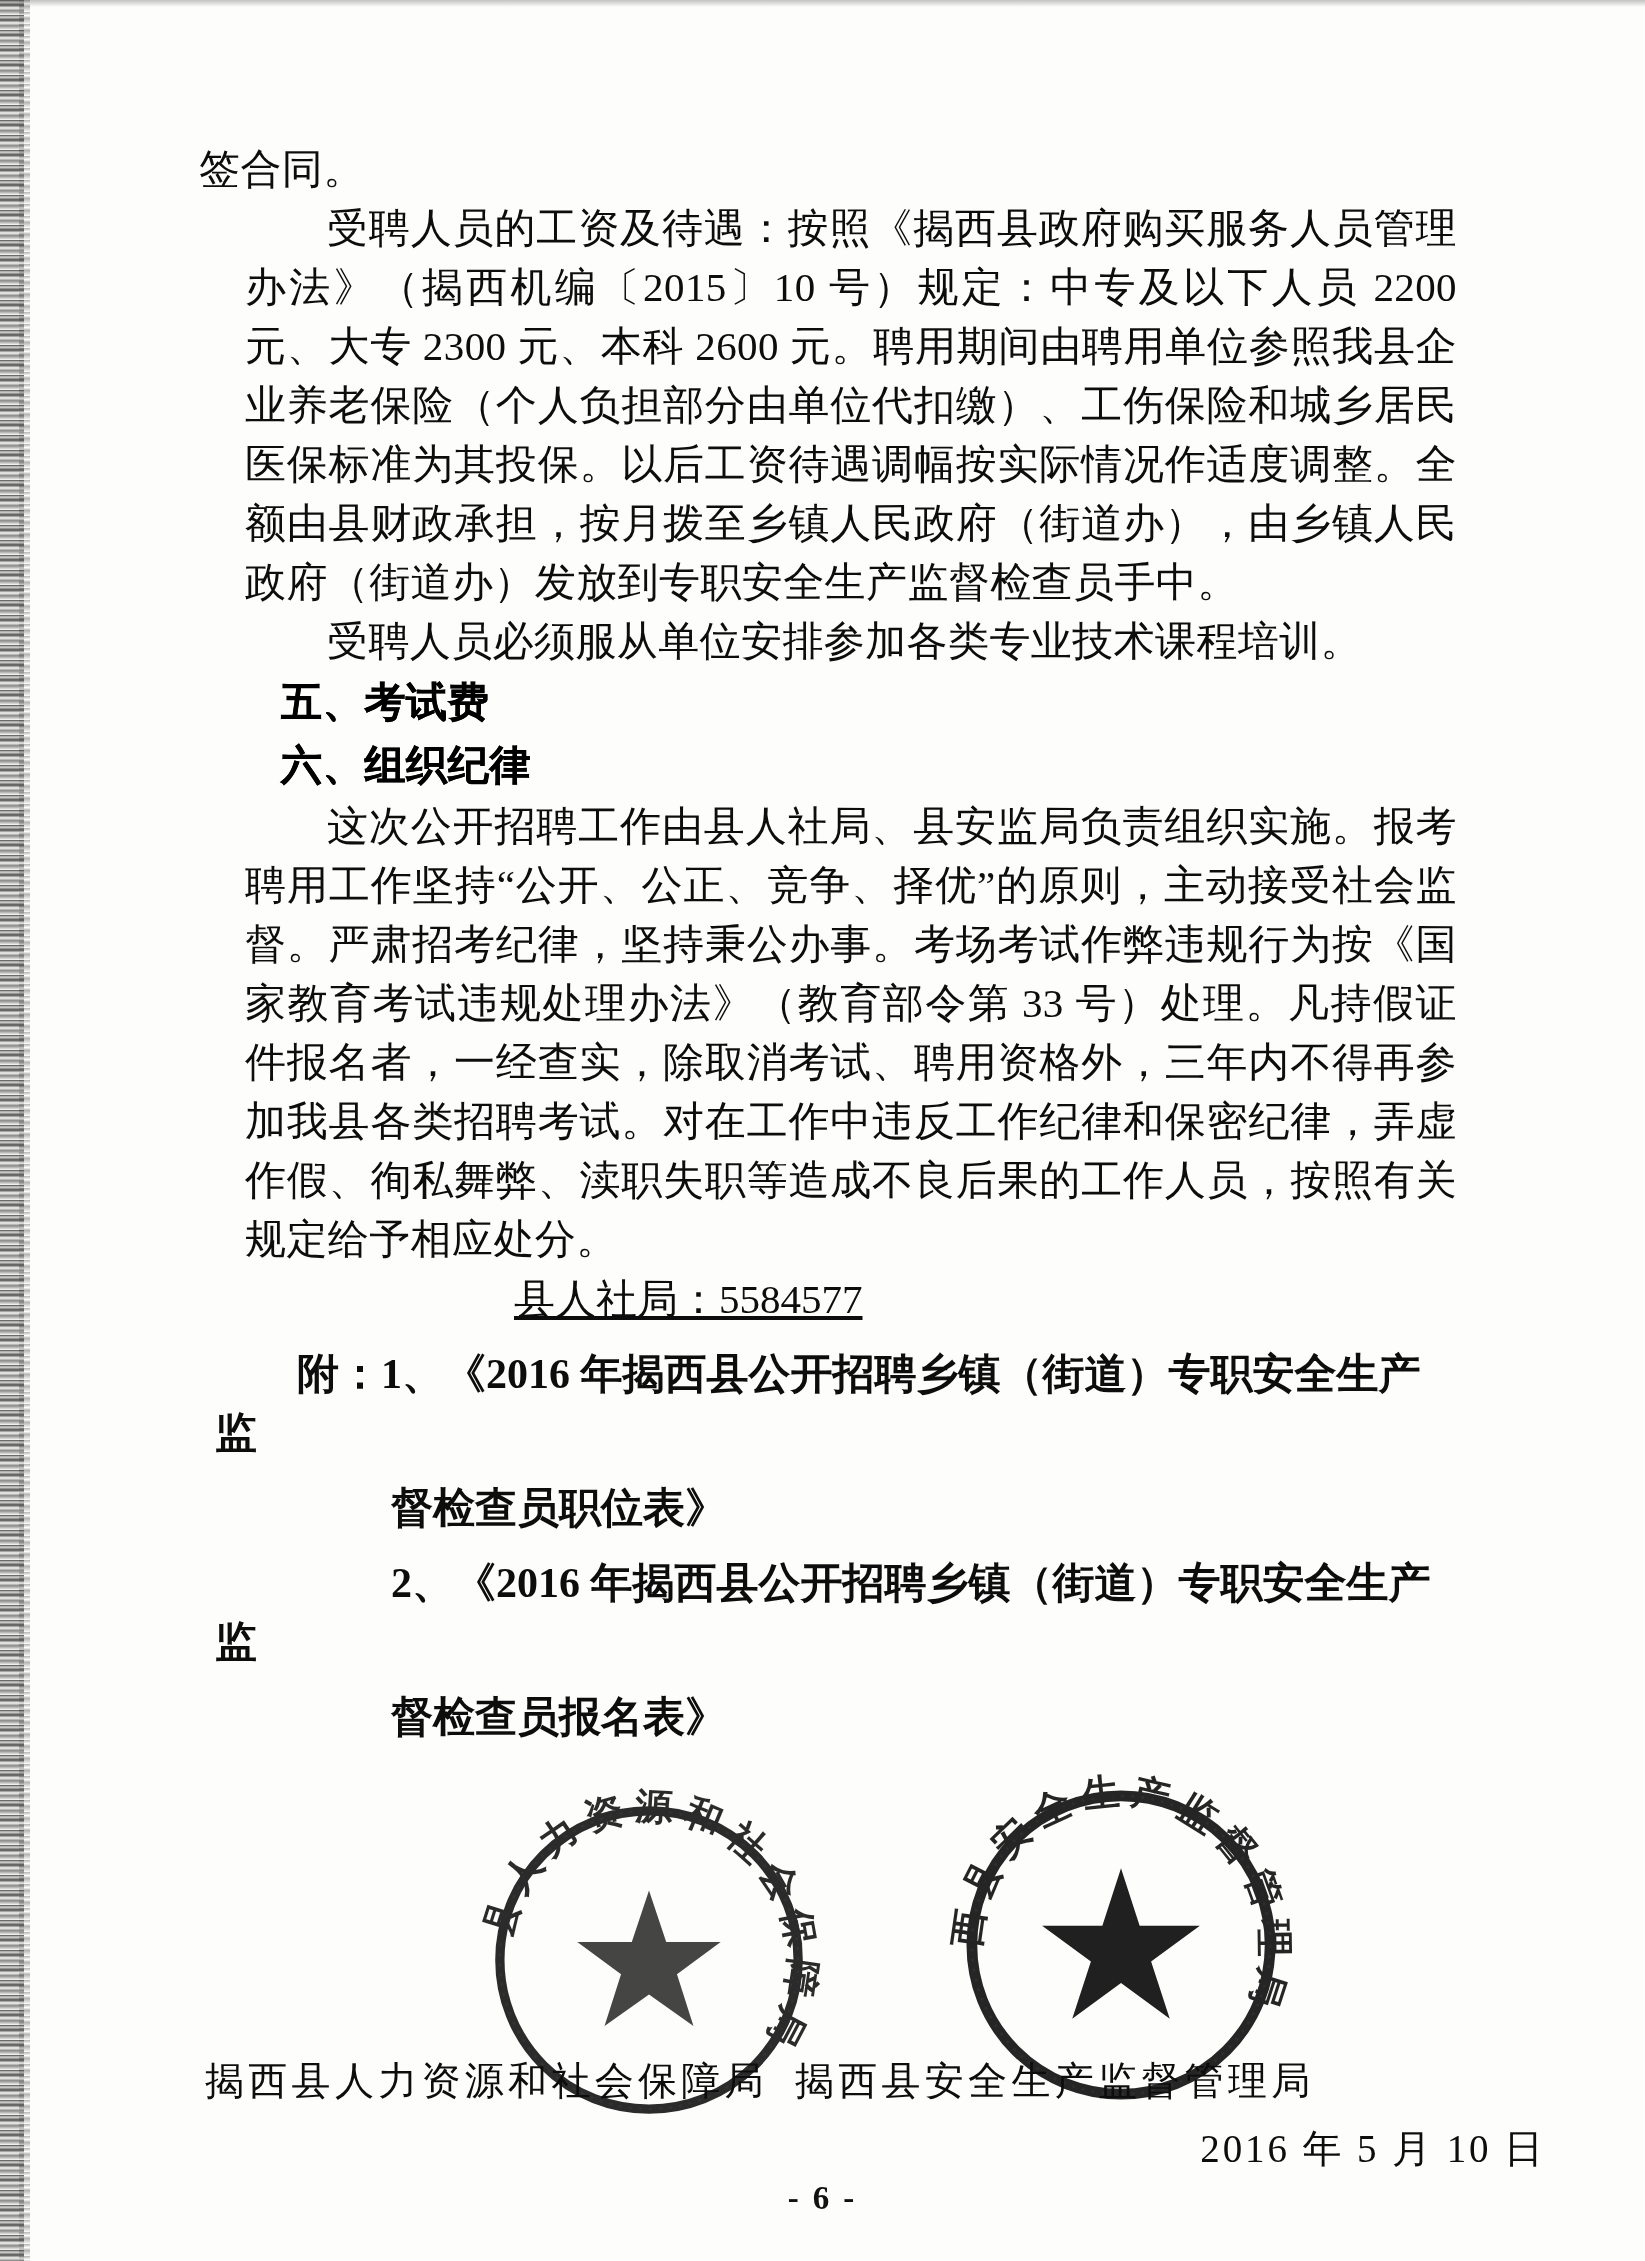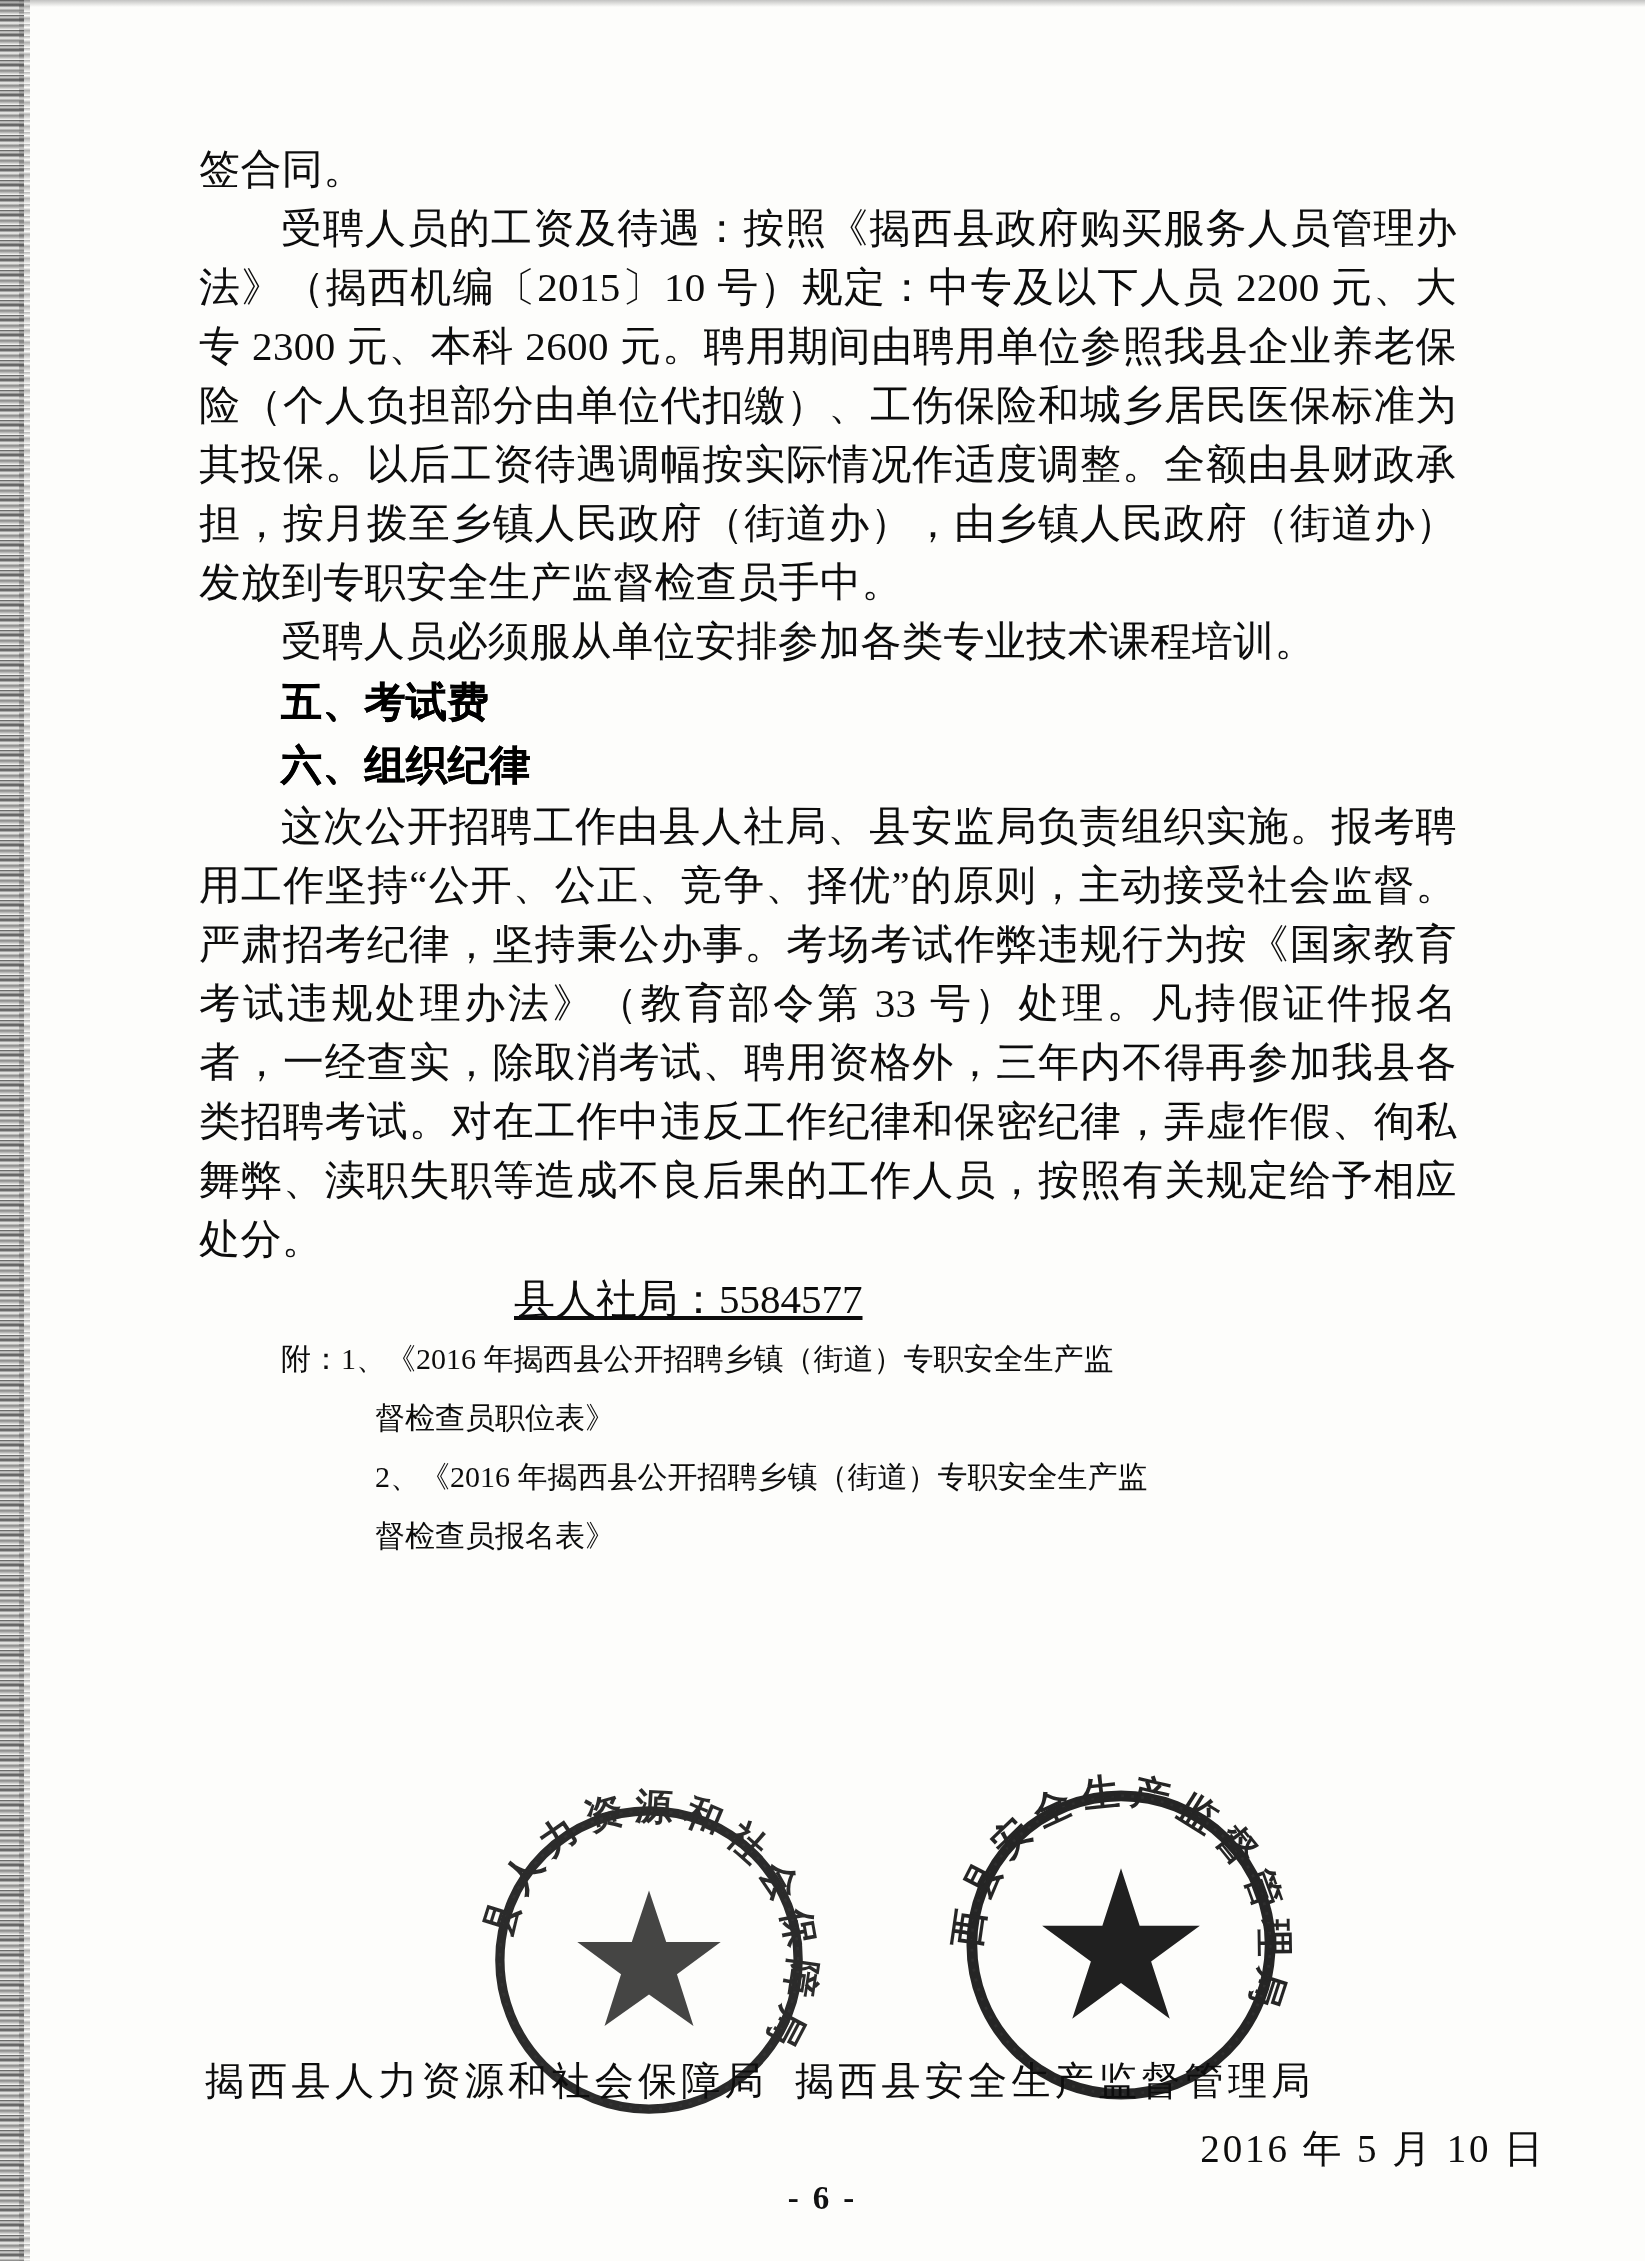--- a/index.html
+++ b/index.html
@@ -73,21 +73,21 @@
   .p {
     font-size: 41px;
     line-height: 59px;
     letter-spacing: 0.4px;
     text-align: justify;
     text-justify: inter-character;
     margin: 0 0 0 0;
     font-family: "Liberation Serif", "DejaVu Serif", serif;
     color: #0d0d0d;
   }
-  .indent2 { text-indent: 82px; }
+  .indent2 { text-indent: 82px; margin-left: 46px; }
 
   .heading {
     font-size: 41px;
     line-height: 63px;
     font-weight: 700;
     text-indent: 82px;
     margin: 0;
     letter-spacing: 0.7px;
     color: #000000;
     -webkit-text-stroke: 0.4px #000;
@@ -96,24 +96,25 @@
   .tel-block {
     font-size: 41px;
     line-height: 60px;
     margin: 0;
     color: #0d0d0d;
   }
   .tel-line-1 { text-indent: 82px; }
   .tel-line-2 { text-indent: 315px; text-decoration: underline; }
 
   .attach {
-    font-size: 30px;
+    font-size: 42px;
     line-height: 59px;
-    margin: 0;
-    color: #0d0d0d;
+    margin: 16px;
+    color: #0d0d0d;
+    font-weight: bold;
   }
   .attach-head { text-indent: 82px; }
   .attach-cont { text-indent: 176px; }
 
   .sign-line {
     position: absolute;
     left: 205px;
     top: 2056px;
     width: 1261px;
     font-size: 39px;

